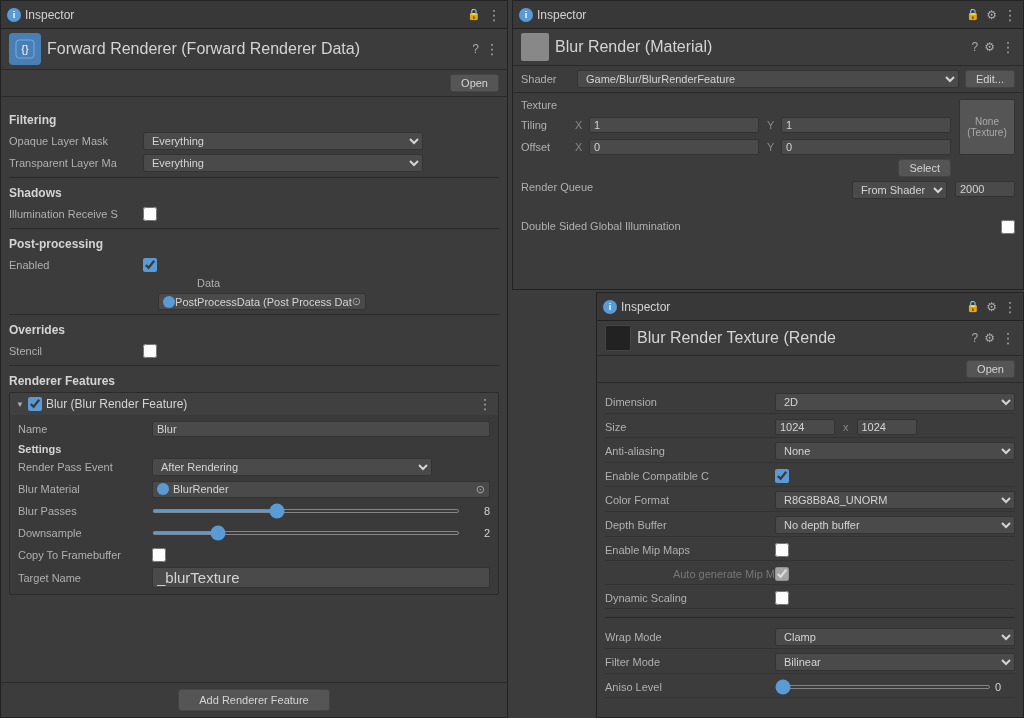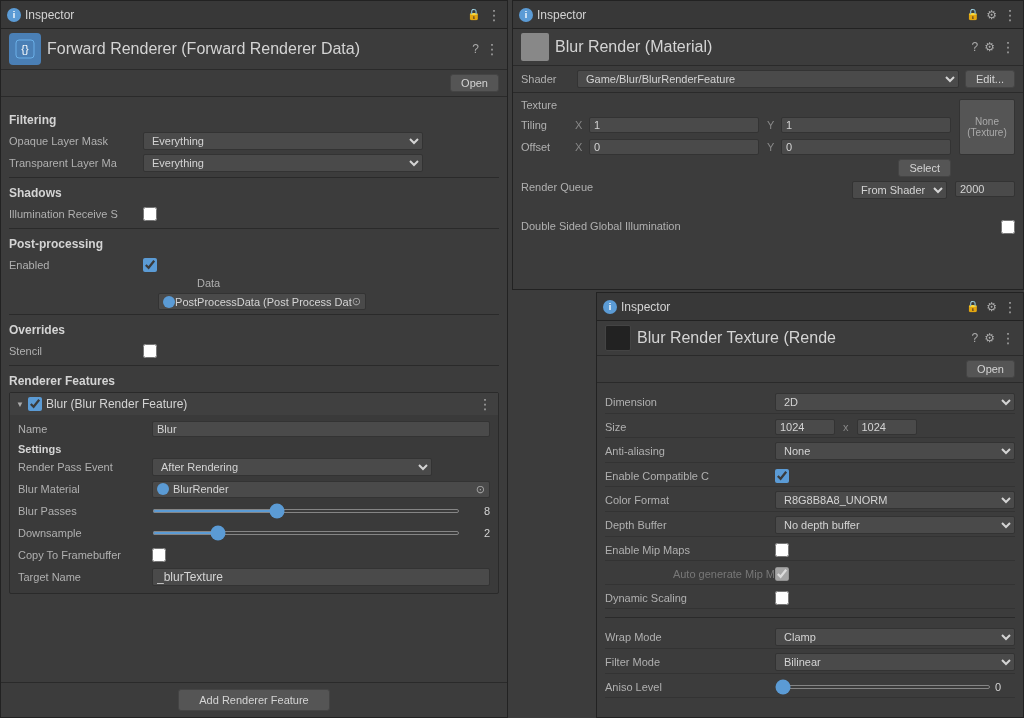--- a/index.html
+++ b/index.html
@@ -243,21 +243,21 @@
       border-radius: 2px;
       padding: 1px 4px;
       font-size: 11px;
     }
 
     .target-input {
       background: #4a4a4a;
       border: 1px solid #333;
       color: #d4d4d4;
       padding: 1px 4px;
-      font-size: 12px;
+      font-size: 15px;
       border-radius: 2px;
       flex: 1;
     }
 
     
     #panel1 {
       left: 0;
       top: 0;
       width: 508px;
       height: 718px;

